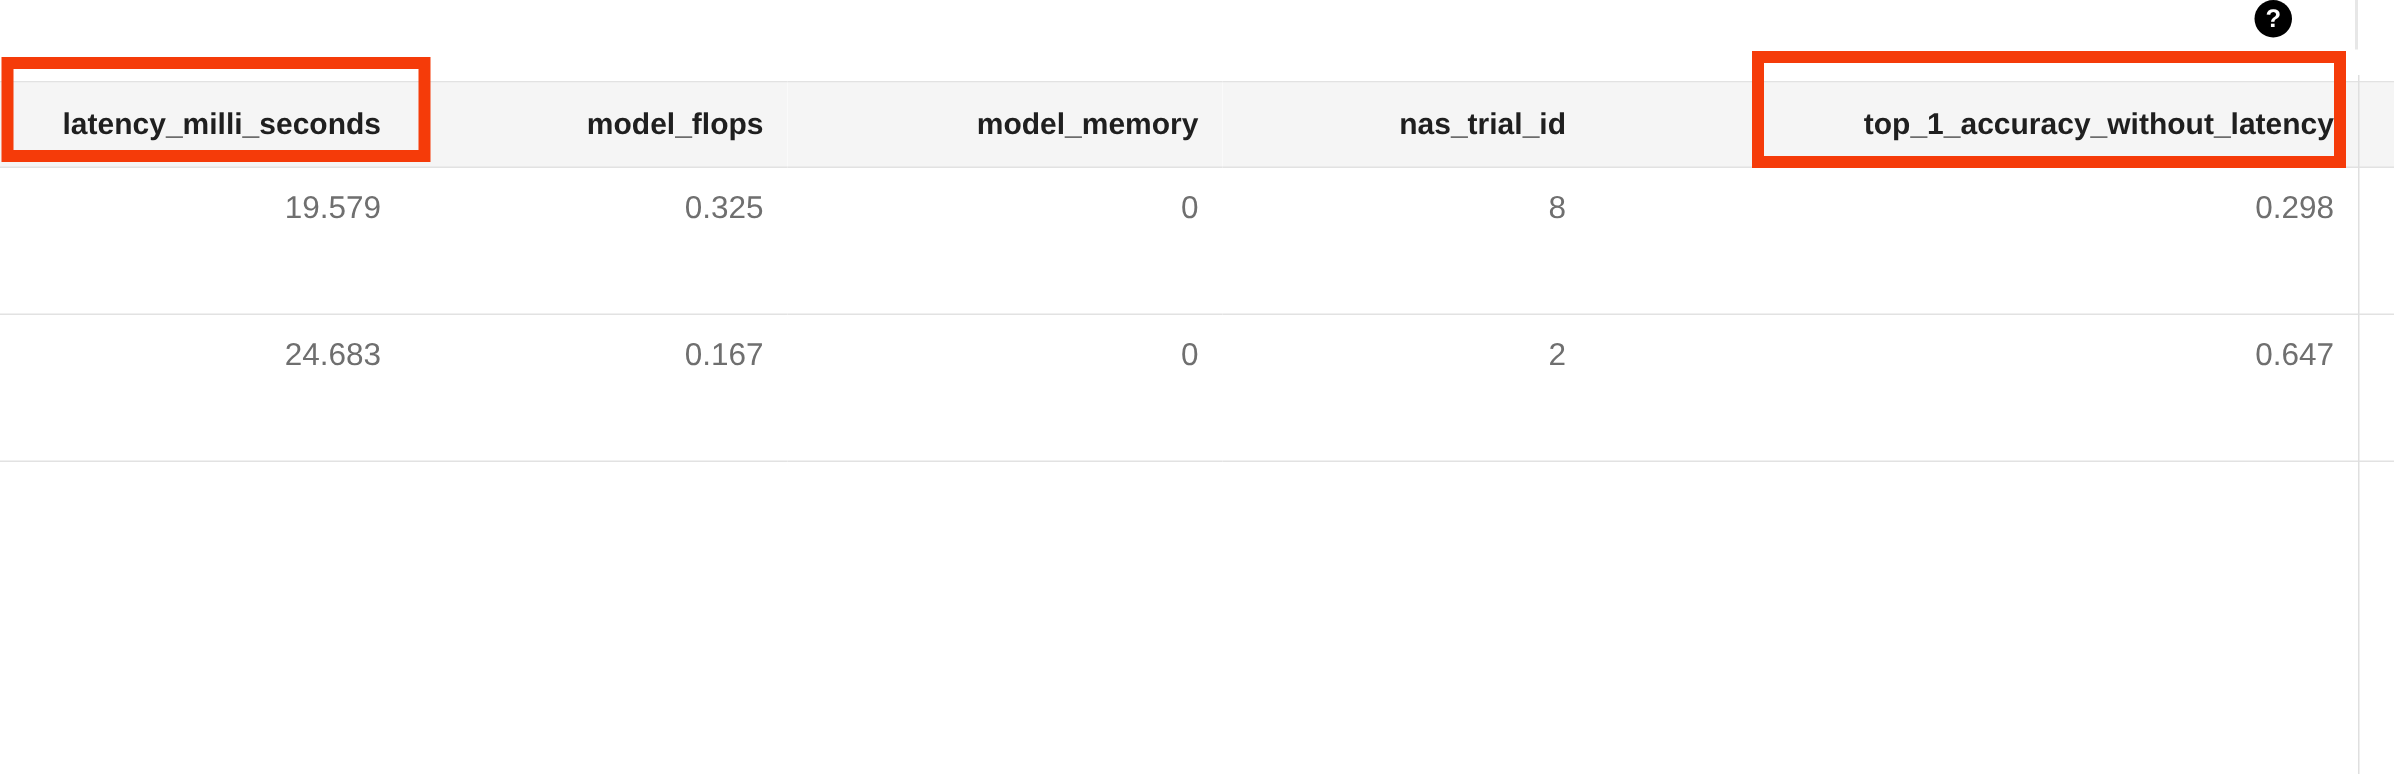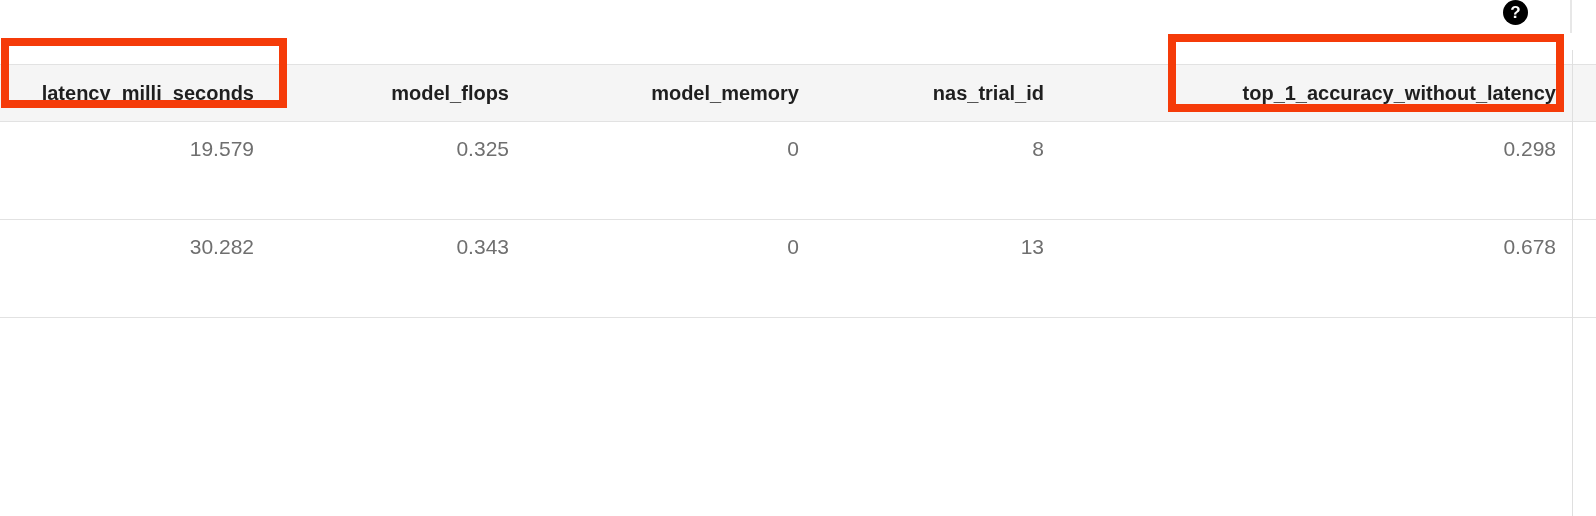--- a/index.html
+++ b/index.html
@@ -2,21 +2,21 @@
 <html><head>
 <meta charset="utf-8">
 <style>
   html,body{margin:0;padding:0;background:#ffffff;}
   .screen{
     position:relative;width:1596px;height:516px;background:#ffffff;overflow:hidden;
     font-family:"Liberation Sans", sans-serif;
   }
   
   table.metrics{
-    position:absolute;top:64px;left:0;width:1596px;
+    position:absolute;top:54px;left:0;width:1596px;
     border-collapse:collapse;table-layout:fixed;border-radius:12px;
   }
   table.metrics thead th{
     height:56px;background:#f5f5f5;
     border-top:1px solid #e2e2e2;border-bottom:1px solid #e2e2e2;
     font-size:20px;font-weight:700;color:#1f1f1f;
     text-align:right;padding:0 16px 0 0;vertical-align:middle;
     white-space:nowrap;overflow:hidden;
   }
   table.metrics tbody td{
@@ -73,25 +73,25 @@
     <tbody id="table-body">
         <tr>
           <td>19.579</td>
           <td>0.325</td>
           <td>0</td>
           <td>8</td>
           <td>0.298</td>
           <td class="overflow-col"></td>
         </tr>
         <tr>
-          <td>30.282</td>
-          <td>0.343</td>
+          <td>24.683</td>
+          <td>0.167</td>
           <td>0</td>
-          <td>13</td>
-          <td>0.678</td>
+          <td>2</td>
+          <td>0.647</td>
           <td class="overflow-col"></td>
         </tr>
       </tbody>
   </table>
 
   <div class="col-divider"></div>
 
   <div class="annotation a1"></div>
   <div class="annotation a2"></div>
 

